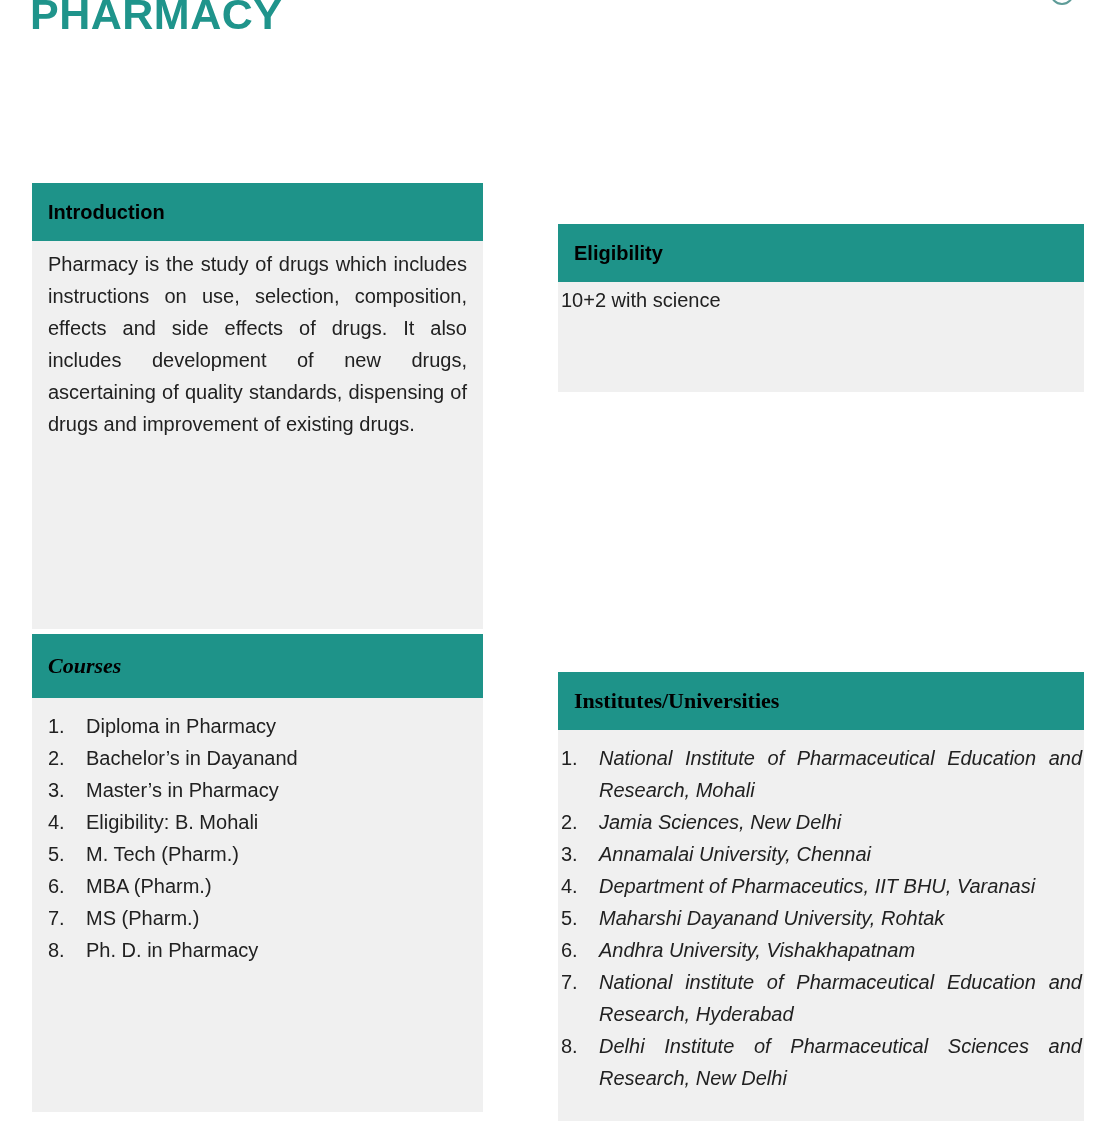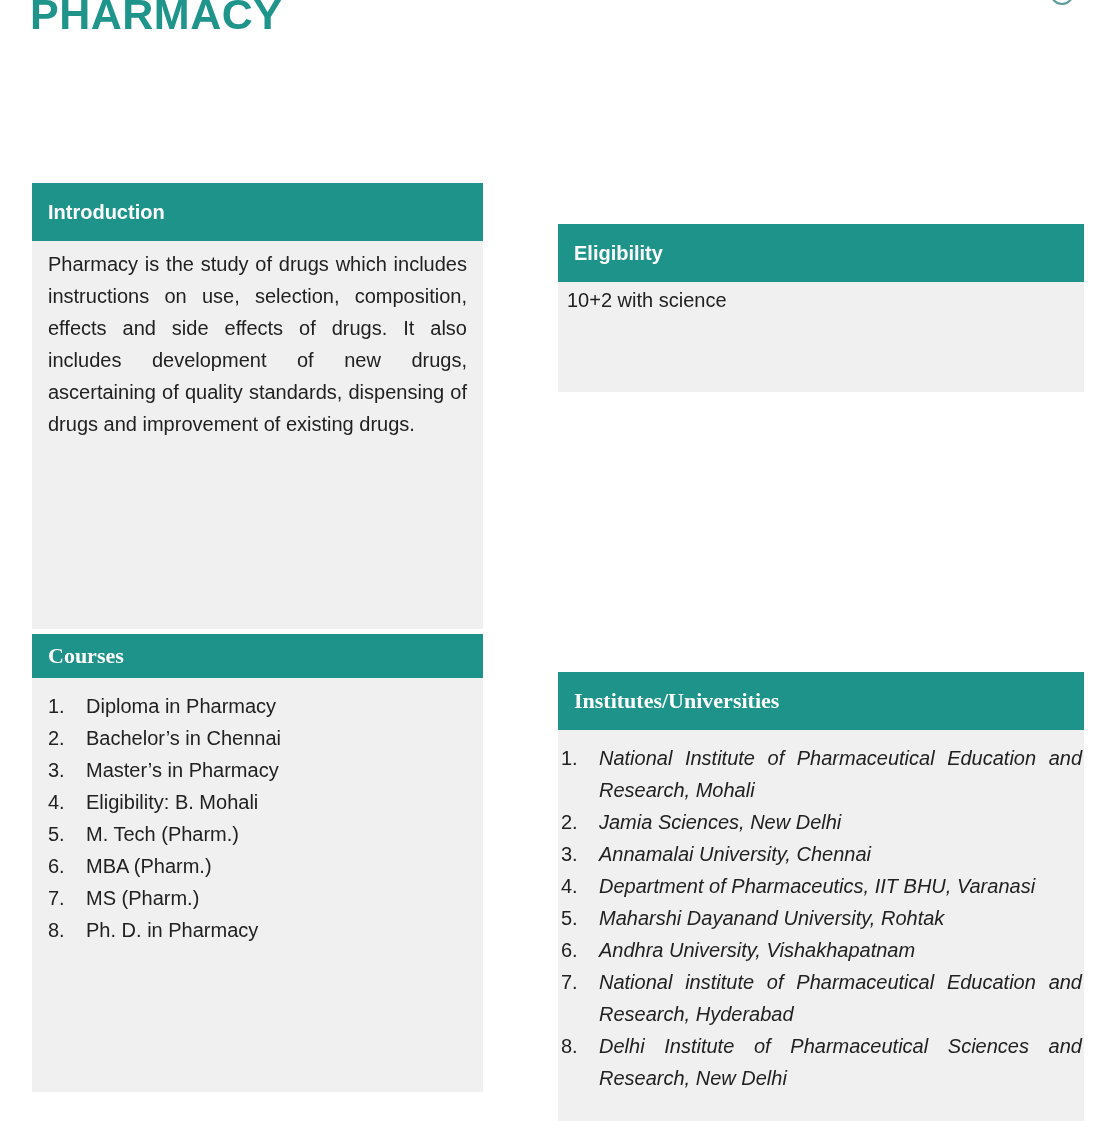--- a/index.html
+++ b/index.html
@@ -26,21 +26,21 @@
     left:1050px;top:-19px;
     width:24px;height:24px;
     border:2.5px solid #5e9c98;
     border-radius:50%;
     background:#fdfefe;
     box-sizing:border-box;
   }
   .card{position:absolute;}
   .card-header{
     background:#1e9389;
-    color:#ffffff;
+    color:#000000;
     display:flex;
     align-items:center;
     padding-left:16px;
     box-sizing:border-box;
     font-weight:700;
     font-size:20px;
   }
   .card-header.serif{
     font-family:"Liberation Serif","DejaVu Serif",serif;
     font-size:22px;
@@ -52,25 +52,25 @@
     line-height:32px;
   }
   
   .card-intro{left:32px;top:183px;width:451px;}
   .card-intro .card-header{height:58px;}
   .card-intro .card-body{height:388px;padding:7px 16px 0 16px;}
   .card-intro p{margin:0;text-align:justify;}
   
   .card-elig{left:558px;top:183px;width:526px;}
   .card-elig .card-header{height:58px;margin-top:41px;}
-  .card-elig .card-body{height:110px;padding:2px 6px 0 9px;}
+  .card-elig .card-body{height:110px;padding:2px 6px 0 3px;}
   .card-elig p{margin:0;}
   
   .card-courses{left:32px;top:634px;width:451px;}
-  .card-courses .card-header{height:44px;}
+  .card-courses .card-header{height:64px;font-style:italic;}
   .card-courses .card-body{height:414px;padding:12px 14px 0 16px;}
   
   .card-inst{left:558px;top:672px;width:526px;}
   .card-inst .card-header{height:58px;}
   .card-inst .card-body{height:412px;padding:12px 2px 0 3px;}
   
   .num-list{display:block;}
   .num-item{display:flex;}
   .num-item .num{flex:0 0 38px;}
   .num-item .txt{flex:1;}
@@ -110,21 +110,21 @@
     <div class="card-body">
       <div class="num-list">
 
           <div class="num-item">
             <span class="num">1.</span>
             <span class="txt">Diploma in Pharmacy</span>
           </div>
 
           <div class="num-item">
             <span class="num">2.</span>
-            <span class="txt">Bachelor’s in Chennai</span>
+            <span class="txt">Bachelor’s in Dayanand</span>
           </div>
 
           <div class="num-item">
             <span class="num">3.</span>
             <span class="txt">Master’s in Pharmacy</span>
           </div>
 
           <div class="num-item">
             <span class="num">4.</span>
             <span class="txt">Eligibility: B. Mohali</span>

